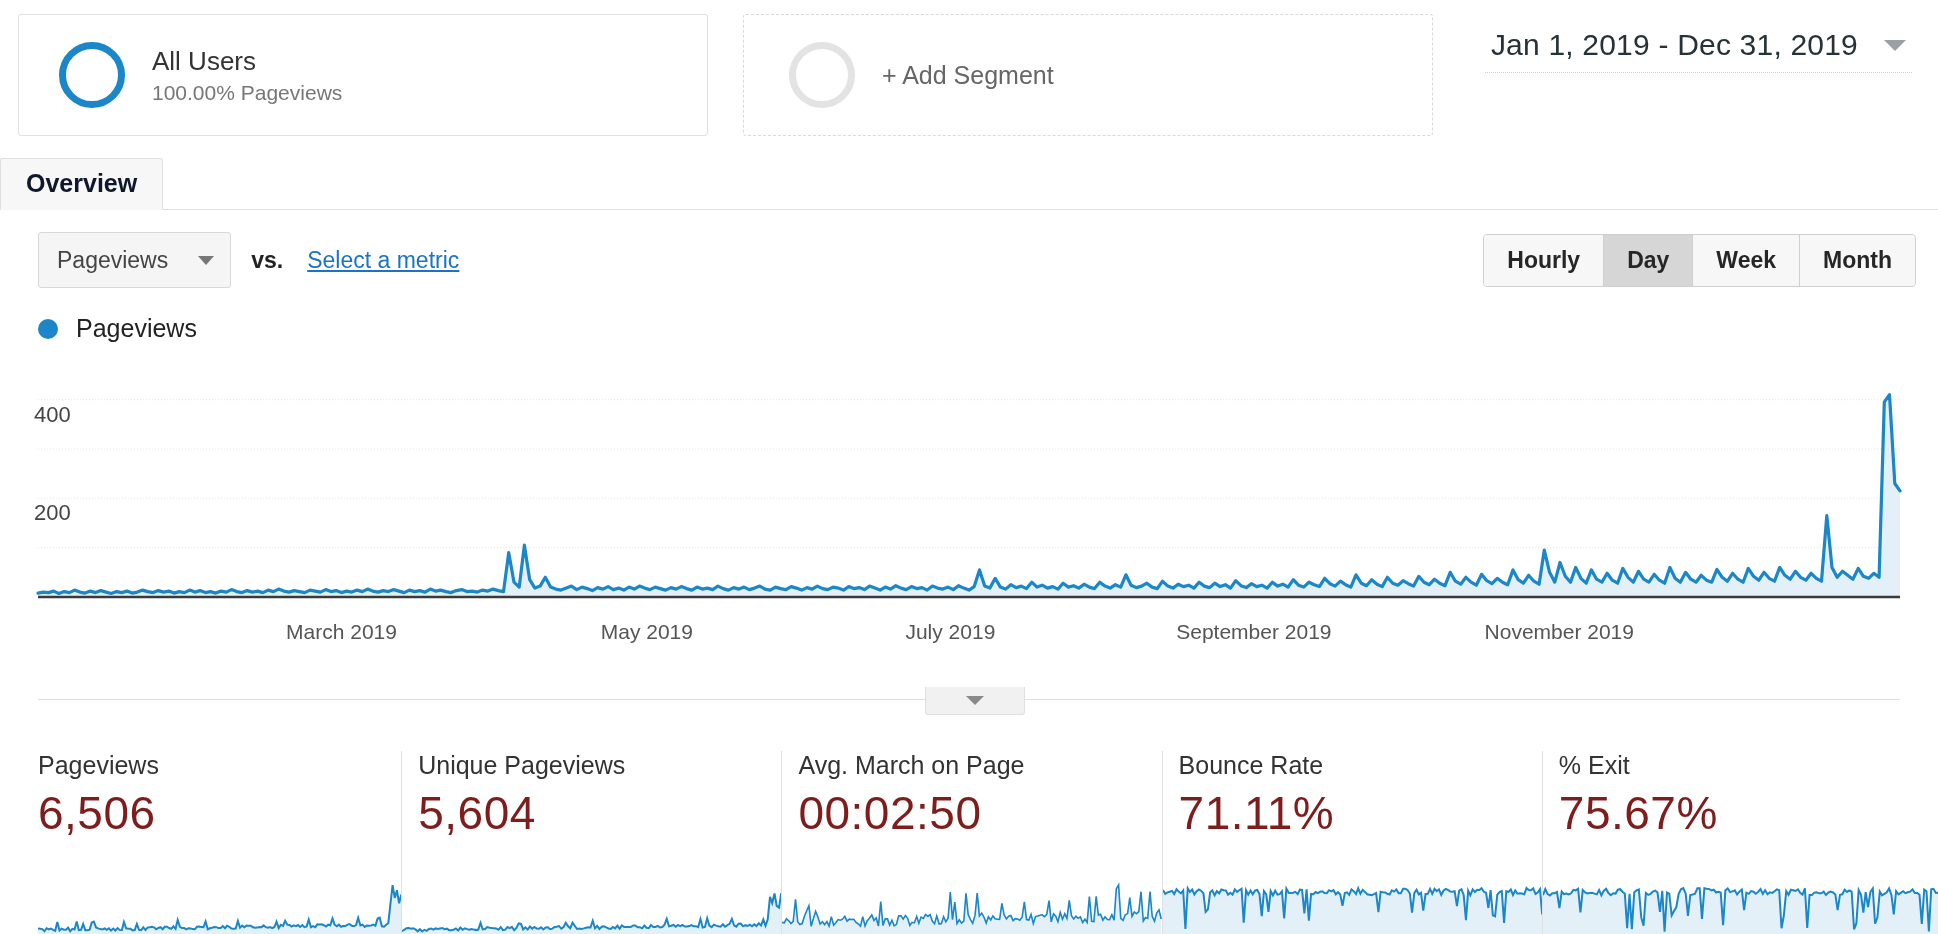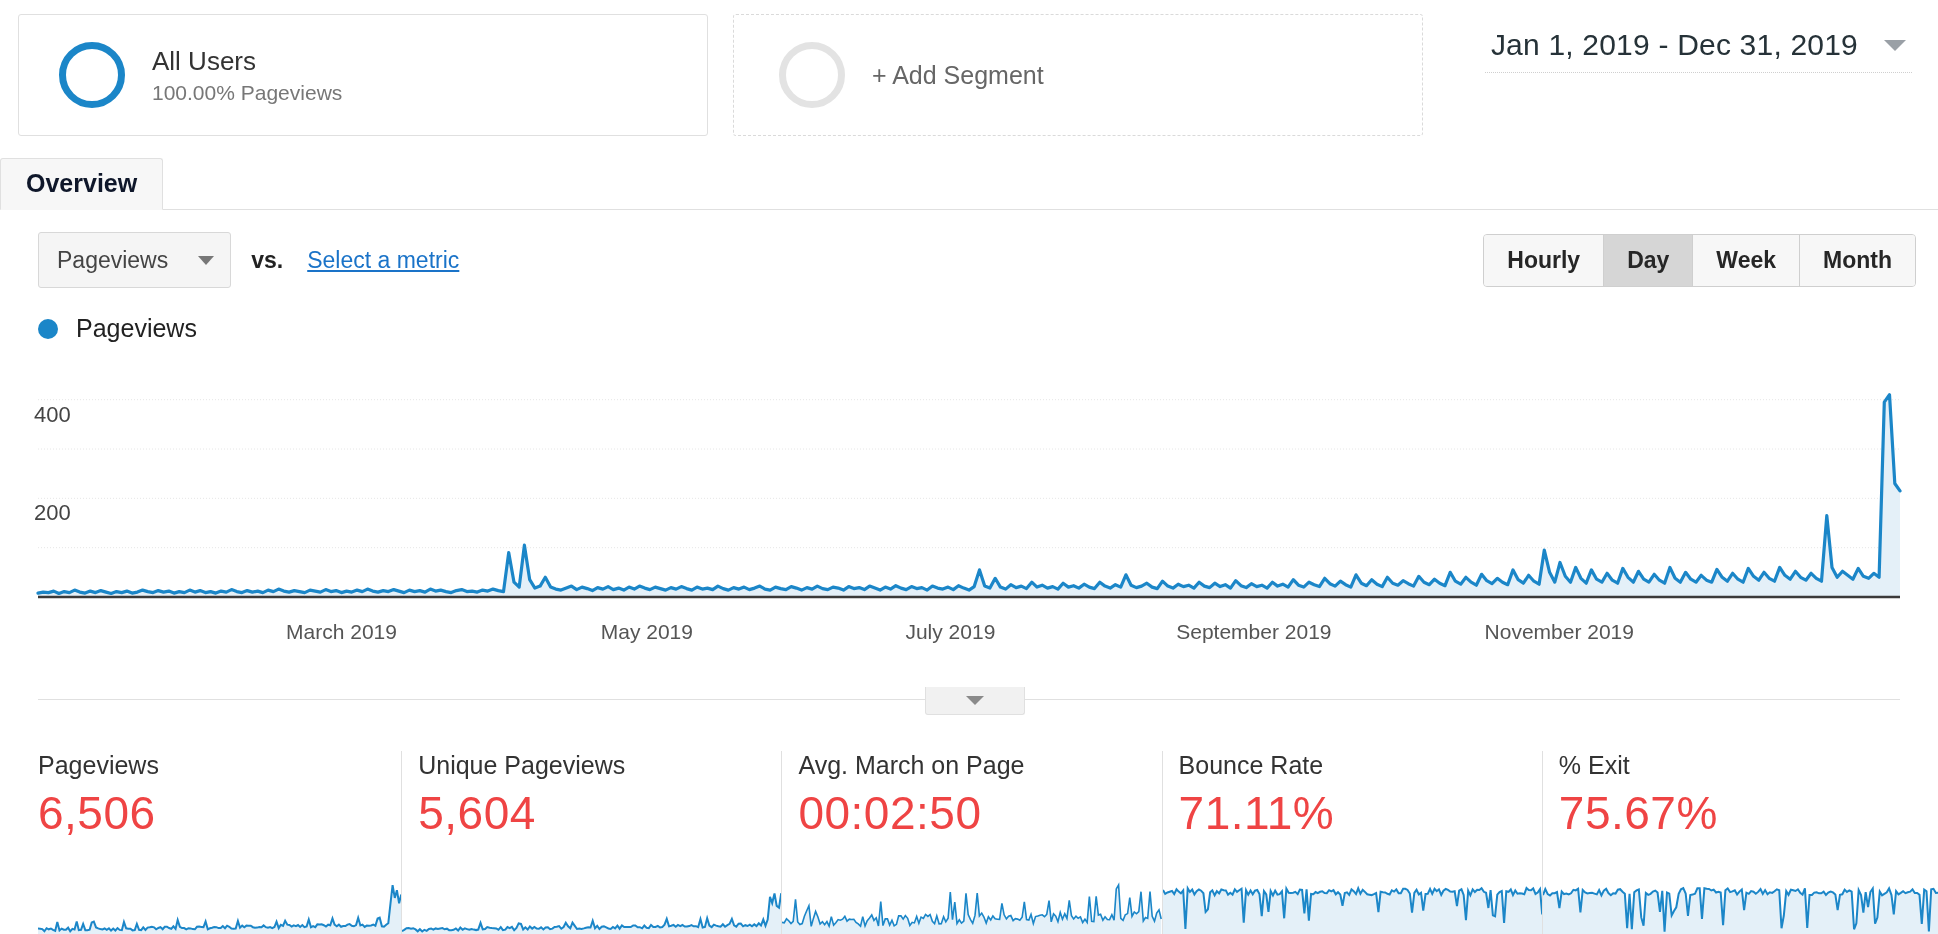--- a/index.html
+++ b/index.html
@@ -6,21 +6,21 @@
   html, body { margin:0; padding:0; }
   body {
     width:1938px; height:934px;
     background:#ffffff;
     font-family:"Liberation Sans", sans-serif;
     color:#212121;
     overflow:hidden;
   }
 
   
-  .segment-bar { display:flex; align-items:flex-start; padding:14px 18px 0 18px; height:150px; }
+  .segment-bar { display:flex; align-items:flex-start; padding:14px 18px 0 18px; height:150px;gap:10px; }
   .seg-card {
     width:690px; height:122px; border:1px solid #e0e0e0; border-radius:3px;
     display:flex; align-items:center; padding-left:40px; background:#fff;
   }
   .seg-card.add {
     width:690px; margin-left:25px; border:1px dashed #dadada; padding-left:45px;
   }
   .seg-ring { width:66px; height:66px; border-radius:50%; border:7px solid #1b86c8; }
   .seg-ring.grey { border-color:#e3e3e3; }
   .seg-text { margin-left:27px; }
@@ -104,21 +104,21 @@
     border-top:9px solid #8a8a8a;
   }
 
   
   .cards { display:flex; padding:0 0 0 0; margin-top:18px; height:190px; }
   .card { flex:1; padding:0 22px 0 16px; position:relative; }
   .card + .card { border-left:1px solid #e0e0e0; }
   .card:first-child { padding-left:38px; }
   .card:last-child { padding-right:38px; }
   .card-title { font-size:25px; color:#333; }
-  .card-value { font-size:46px; color:#ef4444; margin-top:6px; letter-spacing:.5px; }
+  .card-value { font-size:46px; color:#7f1d1d; margin-top:6px; letter-spacing:.5px; }
   .spark { position:absolute; left:0; right:0; bottom:0; height:64px; }
   .card:first-child .spark { left:38px; }
   .spark svg { display:block; width:100%; height:64px; }
 </style>
 </head>
 <body>
 
 <div class="segment-bar">
 
   <div class="seg-card">

